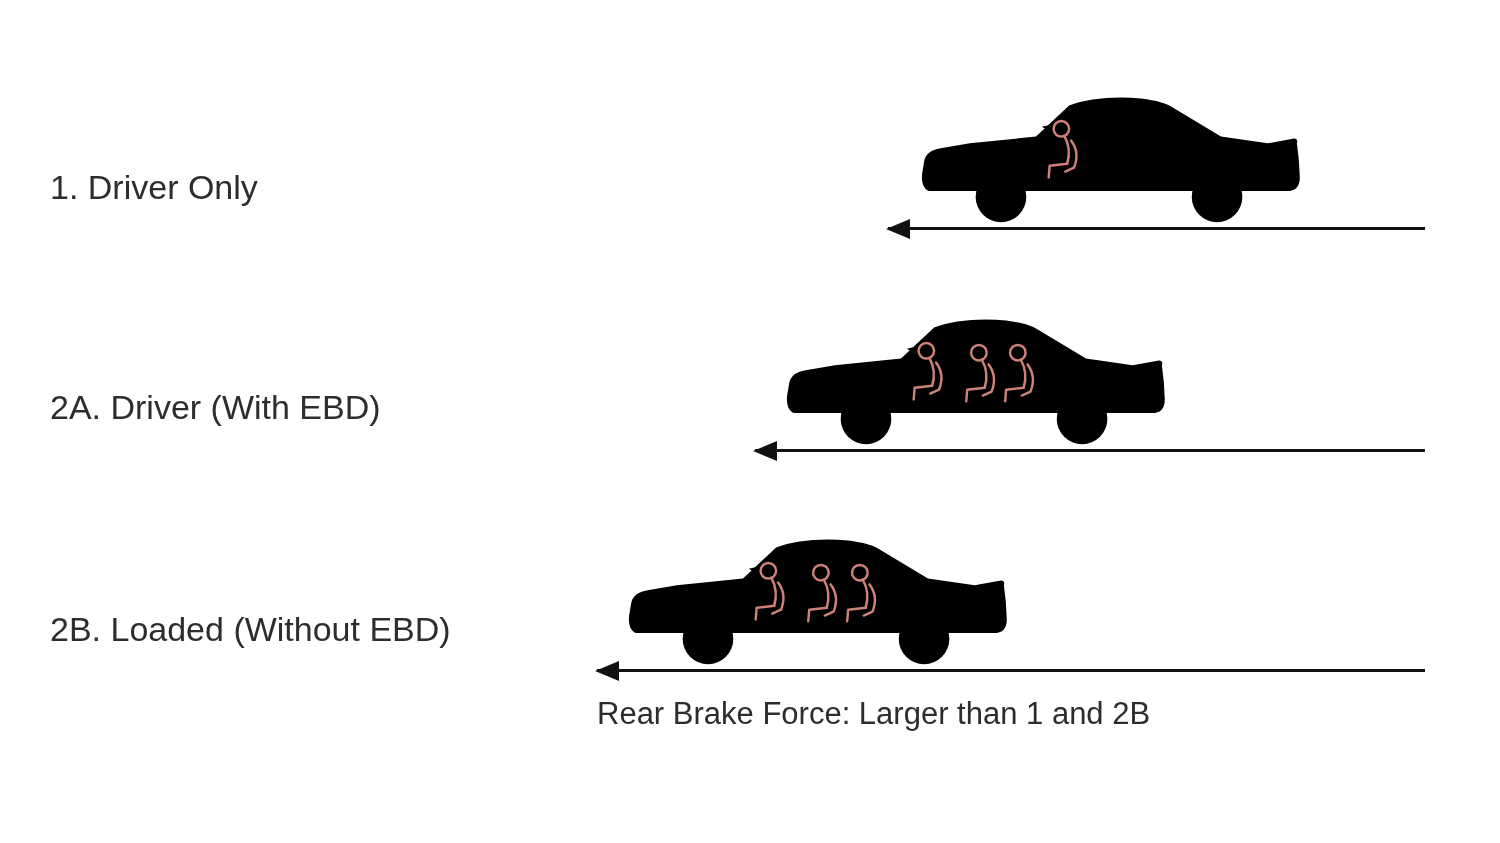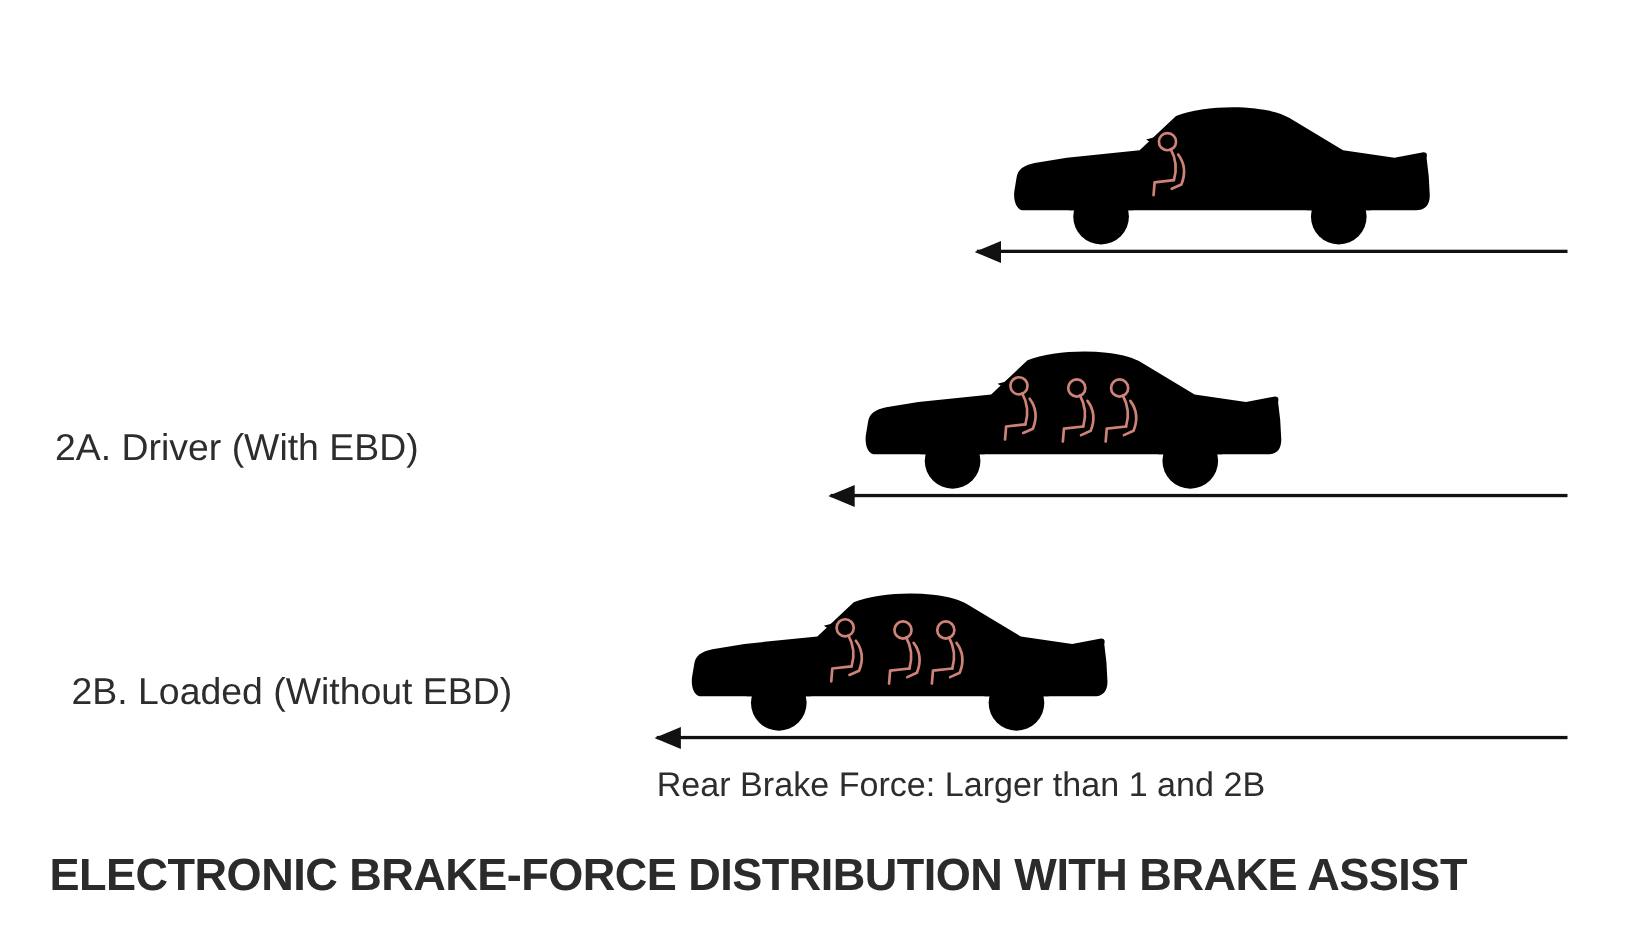--- a/index.html
+++ b/index.html
@@ -18,21 +18,21 @@
   .row-label {
     position: absolute;
     left: 50px;
     font-size: 34px;
     font-weight: 400;
     color: #2d2d2d;
     white-space: nowrap;
   }
   #label-1 { top: 168px; }
   #label-2a { top: 388px; }
-  #label-2b { top: 610px; margin-left: 15px; }
+  #label-2b { top: 610px; }
 
   .car {
     position: absolute;
     width: 390px;
     height: 146px;
   }
   #car-1 { left: 915px; top: 84px; }
   #car-2a { left: 780px; top: 306px; }
   #car-2b { left: 622px; top: 526px; }
 
@@ -124,20 +124,21 @@
       </g>
       <g id="occupant-figure" class="occupant-shape">
         <circle cx="0" cy="0" r="8"></circle>
         <path d="M 3 7 C 8 16 9 26 6 36"></path>
         <path d="M 6 36 L -12 38 L -13 50"></path>
         <path d="M 10 12 C 16 20 17 30 13 40 L 4 44"></path>
       </g>
     </defs>
   </svg>
 
+  <div class="row-label" id="label-1">1. Driver Only</div>
   <svg class="car" id="car-1" viewBox="0 0 400 150">
     <use href="#car-shape"></use>
     <use href="#occupant-figure" x="150" y="46"></use>
   </svg>
   <div class="arrow" id="arrow-1"></div>
 
   <div class="row-label" id="label-2a">2A. Driver (With EBD)</div>
   <svg class="car" id="car-2a" viewBox="0 0 400 150">
     <use href="#car-shape"></use>
     <use href="#occupant-figure" x="150" y="46"></use>
@@ -149,15 +150,14 @@
   <div class="row-label" id="label-2b">2B. Loaded (Without EBD)</div>
   <svg class="car" id="car-2b" viewBox="0 0 400 150">
     <use href="#car-shape"></use>
     <use href="#occupant-figure" x="150" y="46"></use>
     <use href="#occupant-figure" x="204" y="48"></use>
     <use href="#occupant-figure" x="244" y="48"></use>
   </svg>
   <div class="arrow" id="arrow-2b"></div>
 
   <div class="caption">Rear Brake Force: Larger than 1 and 2B</div>
-  <div class="title">ELECTRONIC BRAKE-FORCE DISTRIBUTION WITH BRAKE ASSIST</div>
 
 </div>
 
 </body></html>

